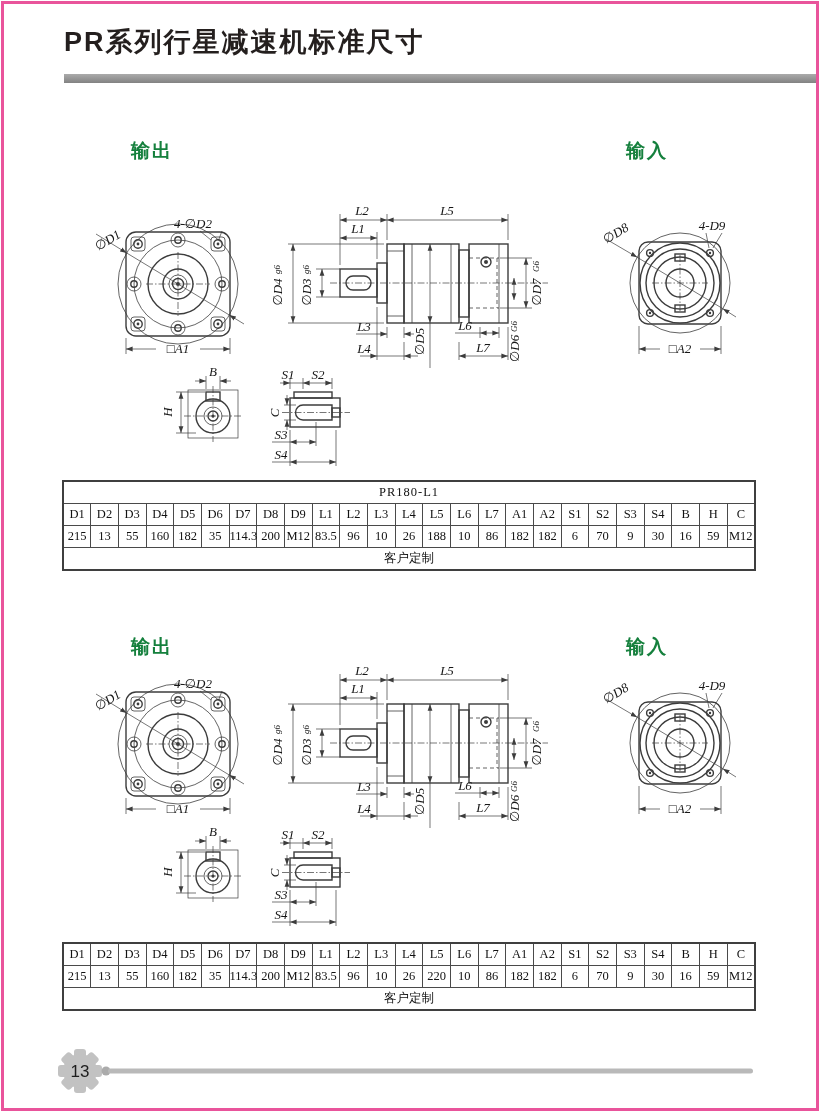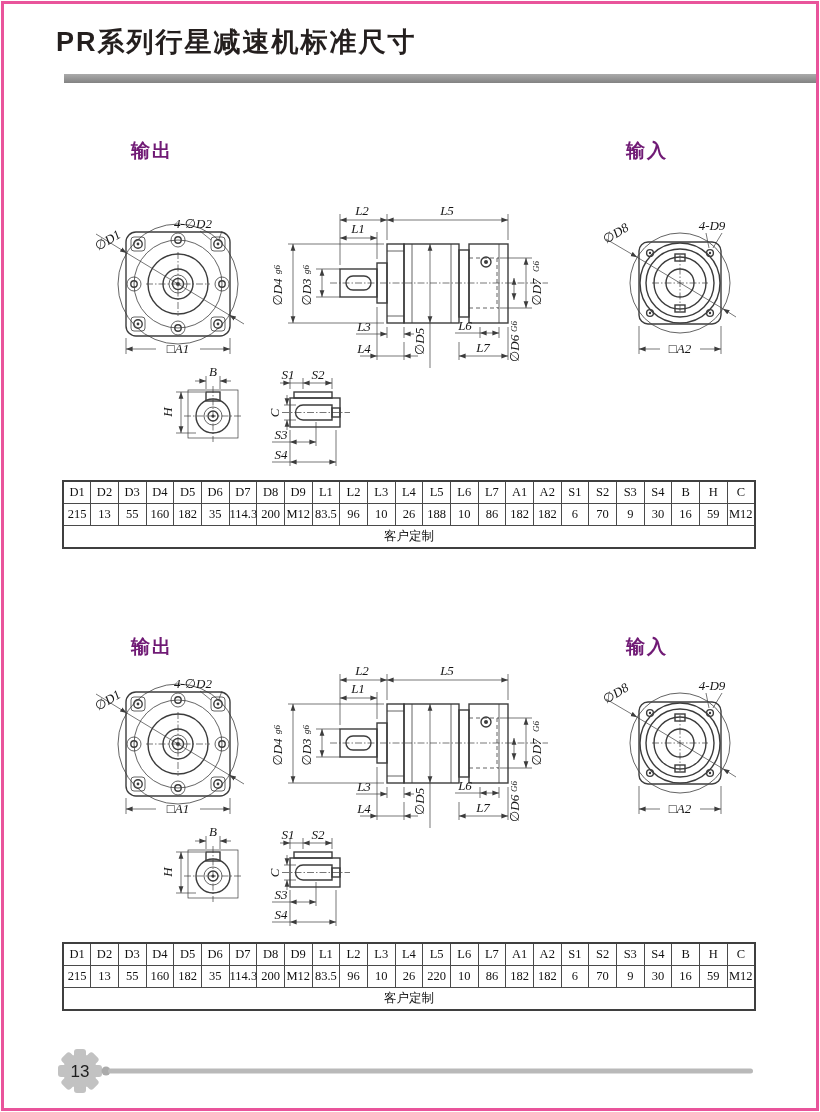--- a/index.html
+++ b/index.html
@@ -1,23 +1,23 @@
 <!DOCTYPE html>
 <html><head>
 <meta charset="utf-8">
 <style>
   html,body{margin:0;padding:0;}
   body{width:820px;height:1112px;background:#ffffff;position:relative;overflow:hidden;
        font-family:"Liberation Sans","DejaVu Sans",sans-serif;}
   .page-frame{position:absolute;inset:1px;border:3px solid #e9549b;pointer-events:none;}
-  .page-title{position:absolute;left:56px;top:24px;margin:0;font-size:27px;font-weight:bold;
+  .page-title{position:absolute;left:64px;top:24px;margin:0;font-size:27px;font-weight:bold;
        color:#241f1e;letter-spacing:2px;}
   .title-rule{position:absolute;left:64px;top:74px;width:752px;height:9px;
        background:linear-gradient(#ababab,#828282);}
-  .io-label{position:absolute;font-size:19px;font-weight:bold;color:#701a75;letter-spacing:2px;}
+  .io-label{position:absolute;font-size:19px;font-weight:bold;color:#15803d;letter-spacing:2px;}
   svg.dwg{position:absolute;left:0;width:820px;height:290px;}
   
   .m{fill:none;stroke:#3c3c3c;stroke-width:1.4;}
   .t{fill:none;stroke:#3c3c3c;stroke-width:0.8;}
   .x{fill:none;stroke:#3c3c3c;stroke-width:0.7;}
   .dd{stroke-dasharray:7 2 1.5 2;}
   .da{stroke-dasharray:4 3;}
   .dl{marker-start:url(#as);marker-end:url(#ae);}
   .de{marker-end:url(#ae);}
   .ds{marker-start:url(#as);}
@@ -344,20 +344,23 @@
 </svg>
 
 <div class="io-label" style="left:131px;top:138px">输出</div>
 <div class="io-label" style="left:626px;top:138px">输入</div>
 <svg class="dwg" style="top:190px" viewBox="0 0 820 290">
   <use href="#gear-drawing"></use>
 </svg>
 
 <table class="dim-table" style="top:480px">
   <tbody>
+      <tr>
+    <td class="ttl" colspan="25">PR180-L1</td>
+  </tr>
   <tr>
 
   <td class="hd">D1</td>
         <td class="hd">D2</td>
         <td class="hd">D3</td>
         <td class="hd">D4</td>
         <td class="hd">D5</td>
         <td class="hd">D6</td>
         <td class="hd">D7</td>
         <td class="hd">D8</td>

